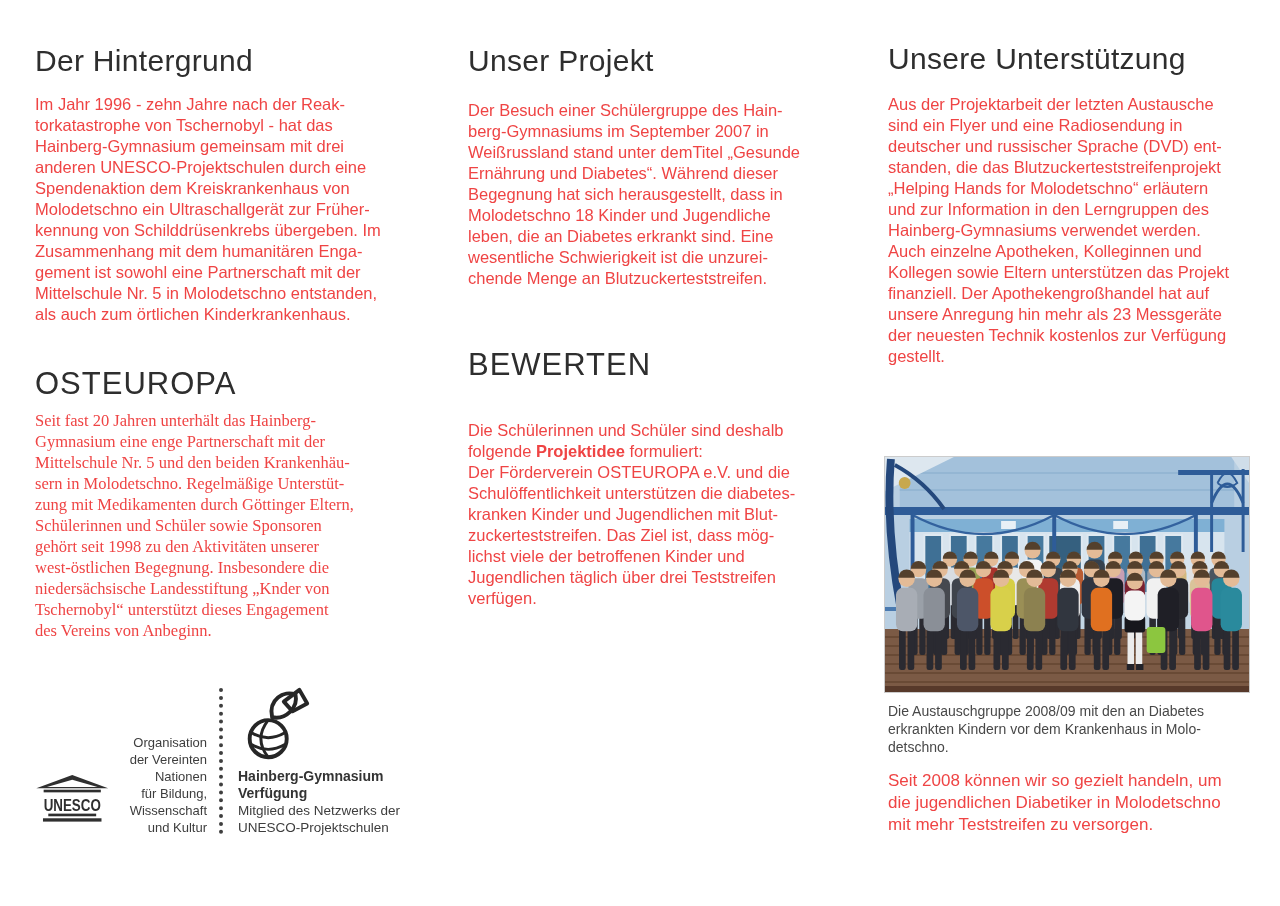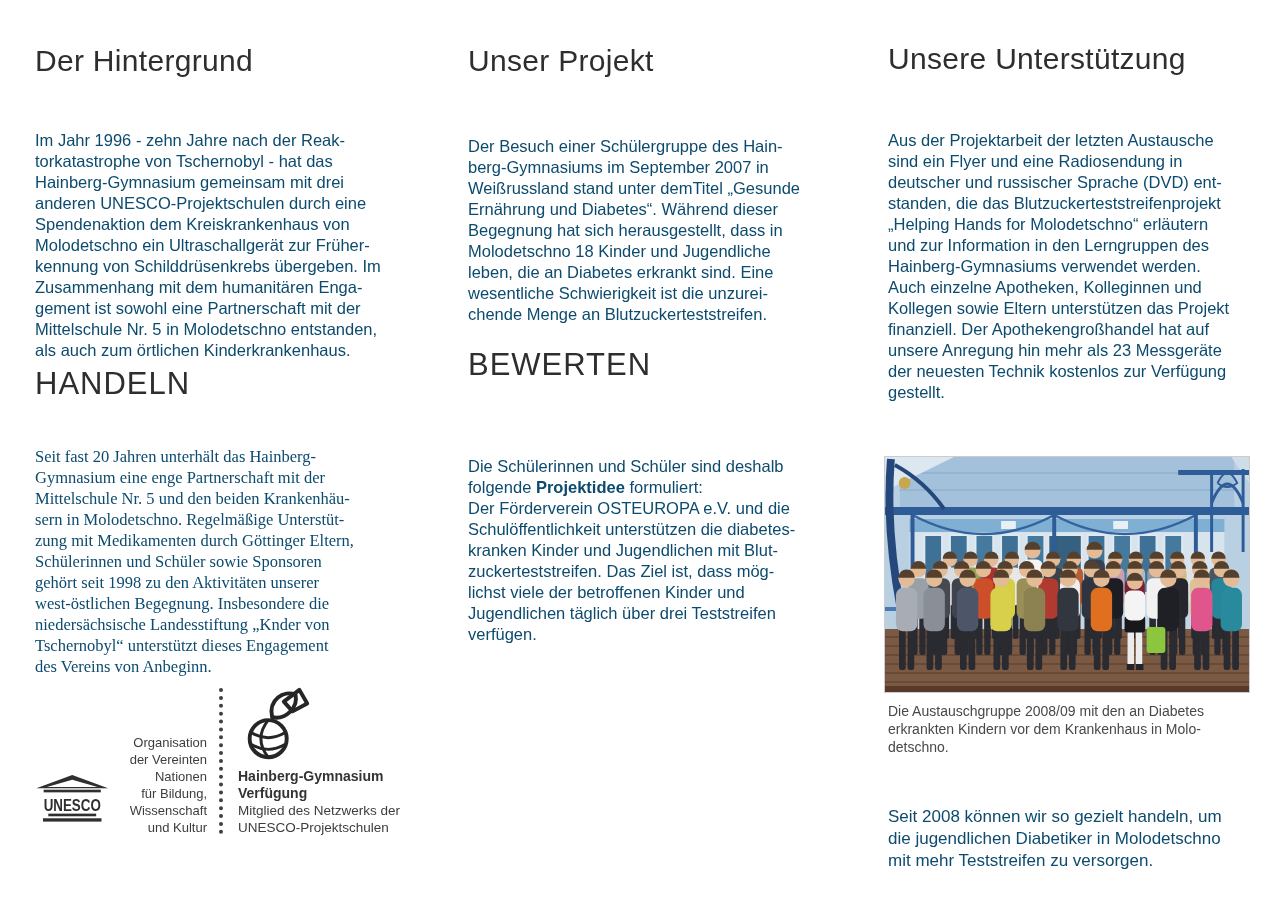--- a/index.html
+++ b/index.html
@@ -2,21 +2,21 @@
 <html><head>
 <meta charset="utf-8">
 <style>
   html,body{margin:0;padding:0;background:#ffffff;}
   .page{
     position:relative;width:1280px;height:906px;background:#ffffff;
     font-family:"Liberation Sans",sans-serif;color:#3a3a3a;overflow:hidden;
   }
   .h1{position:absolute;font-size:30px;font-weight:400;color:#2e2e2e;letter-spacing:.3px;white-space:nowrap;}
   .h2{position:absolute;font-size:31px;font-weight:400;color:#2e2e2e;letter-spacing:1px;white-space:nowrap;}
-  .body-text{position:absolute;font-size:16.5px;line-height:21px;white-space:pre-line;color:#0c4a6e;margin-top:36px;}
+  .body-text{position:absolute;font-size:16.5px;line-height:21px;white-space:pre-line;color:#ef4444;}
   .caption-text{position:absolute;font-size:14px;line-height:18px;white-space:pre-line;color:#484848;}
   .final-text{font-size:17px;line-height:22px;}
   .bold{font-weight:bold;}
   .logos{position:absolute;left:35px;top:686px;display:flex;align-items:stretch;width:400px;}
   .unesco-block{width:172px;display:flex;flex-direction:row;align-items:flex-end;padding-right:12px;}
   .unesco-caption{margin-top:7px;text-align:right;font-size:13px;line-height:17px;color:#3d3d3d;white-space:pre-line;}
   .logos-divider{border-left:4px dotted #3f3f3f;margin:2px 0;}
   .partner-block{padding-left:15px;display:flex;flex-direction:column;align-items:flex-start;}
   .partner-name{font-size:14px;line-height:17px;font-weight:bold;color:#333;white-space:pre-line;margin-top:4px;}
   .partner-caption{font-size:13.5px;line-height:17px;color:#3d3d3d;white-space:pre-line;}
@@ -32,21 +32,21 @@
 torkatastrophe von Tschernobyl - hat das
 Hainberg-Gymnasium gemeinsam mit drei
 anderen UNESCO-Projektschulen durch eine
 Spendenaktion dem Kreiskrankenhaus von
 Molodetschno ein Ultraschallgerät zur Früher-
 kennung von Schilddrüsenkrebs übergeben. Im
 Zusammenhang mit dem humanitären Enga-
 gement ist sowohl eine Partnerschaft mit der
 Mittelschule Nr. 5 in Molodetschno entstanden,
 als auch zum örtlichen Kinderkrankenhaus.</div>
-  <div class="h2" style="left:35px;top:366px;">HANDELN</div>
+  <div class="h2" style="left:35px;top:366px;">OSTEUROPA</div>
   <div class="body-text" style="left:35px;top:410px;width:400px;font-family:Liberation Serif, serif;">Seit fast 20 Jahren unterhält das Hainberg-
 Gymnasium eine enge Partnerschaft mit der
 Mittelschule Nr. 5 und den beiden Krankenhäu-
 sern in Molodetschno. Regelmäßige Unterstüt-
 zung mit Medikamenten durch Göttinger Eltern,
 Schülerinnen und Schüler sowie Sponsoren
 gehört seit 1998 zu den Aktivitäten unserer
 west-östlichen Begegnung. Insbesondere die
 niedersächsische Landesstiftung „Knder von
 Tschernobyl“ unterstützt dieses Engagement

